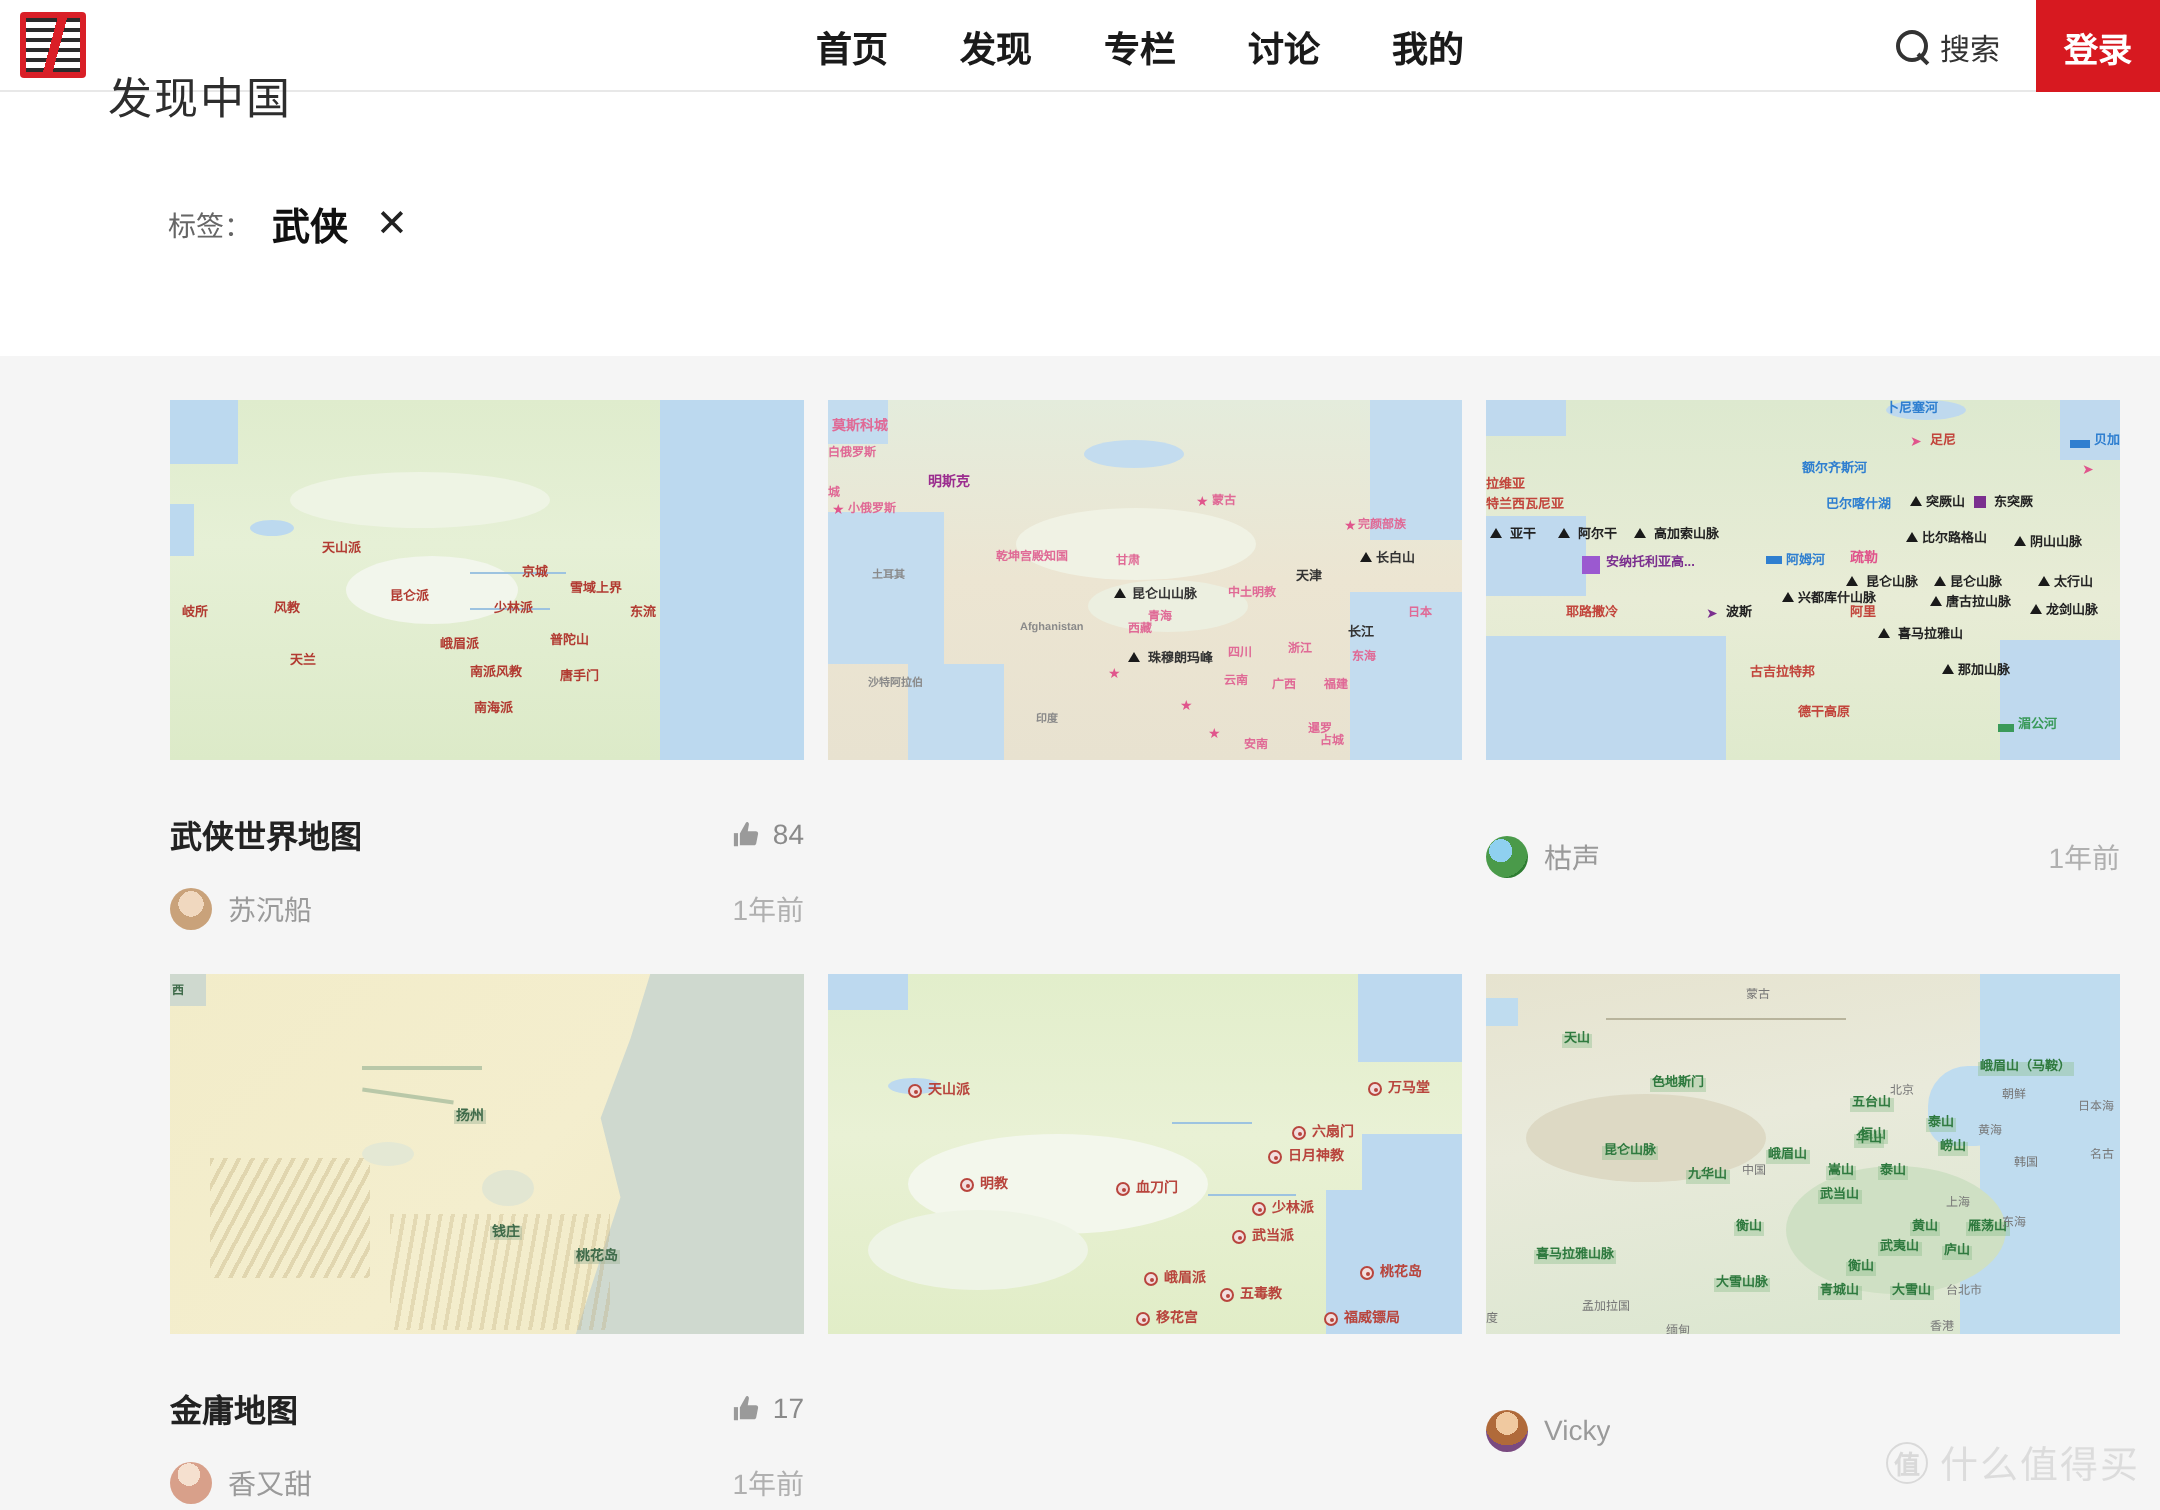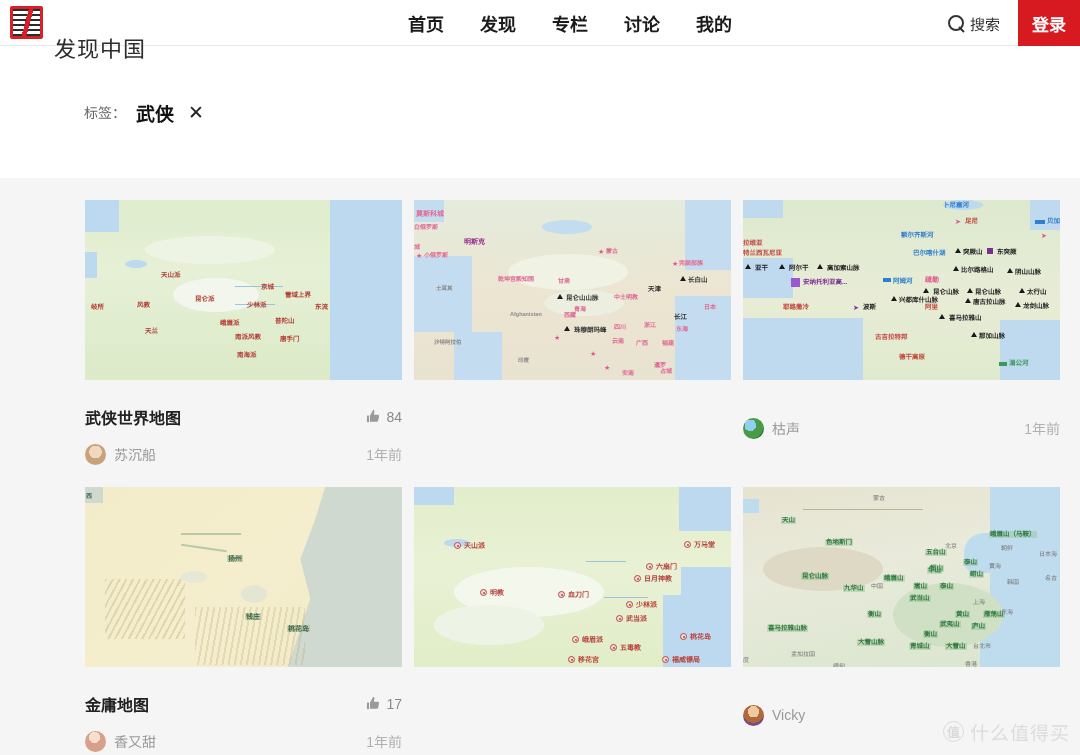--- a/index.html
+++ b/index.html
@@ -196,21 +196,21 @@
   .card-title {
     font-size: 16px;
     font-weight: 700;
     color: #222;
     white-space: nowrap;
     overflow: hidden;
     text-overflow: ellipsis;
   }
   .likes {
     display: flex;
-    align-items: flex-start;
+    align-items: flex-end;
     gap: 5px;
     flex: none;
     margin-left: 8px;
   }
   .thumbup-icon {
     width: 15px; height: 15px;
     position: relative;
     flex: none;
   }
   .thumbup-icon svg { display: block; }

